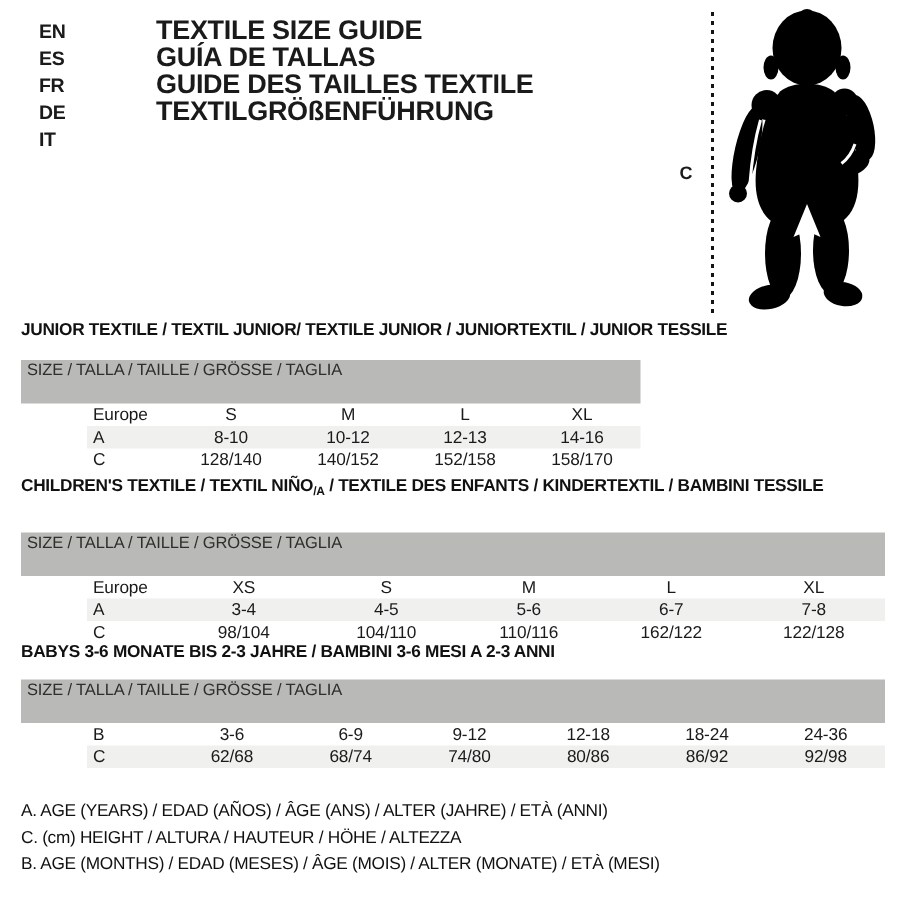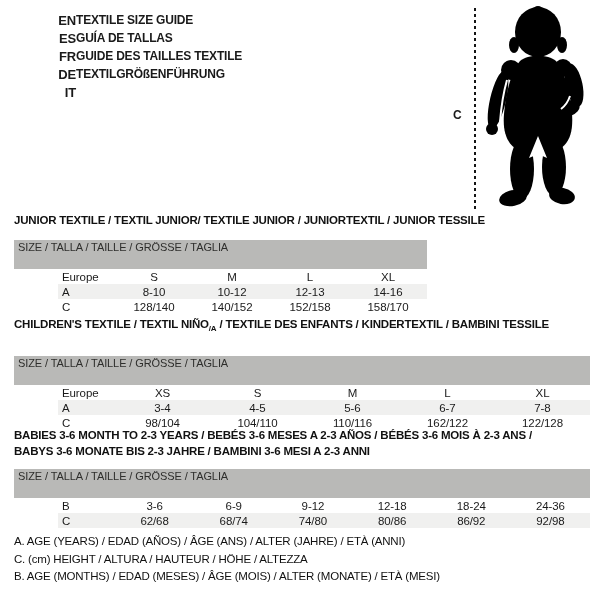--- a/index.html
+++ b/index.html
@@ -2,24 +2,24 @@
 <html><head>
 <meta charset="utf-8">
 <style>
   html,body { margin:0; padding:0; background:#fff; }
   .sheet {
     position:relative; width:600px; height:600px; background:#ffffff;
     font-family:"Liberation Sans", sans-serif; color:#1a1a1a; overflow:hidden;
   }
 
   
-  .lang-block { position:absolute; left:38px; top:11px;text-align:right; }
+  .lang-block { position:absolute; left:26px; top:11px; }
   .lang-row { display:flex; height:18px; align-items:center; }
   .lang-code { width:38px; font-weight:bold; font-size:13px; letter-spacing:-0.2px; }
-  .lang-name { font-weight:bold; font-size:12px; letter-spacing:-0.2px; white-space:nowrap; }
+  .lang-name { font-weight:bold; font-size:18px; letter-spacing:-0.2px; white-space:nowrap;margin-left:40px; }
 
   
   .dash-line {
     position:absolute; left:474px; top:8px; width:2px; height:202px;
     background:repeating-linear-gradient(to bottom, #141414 0 3px, transparent 3px 6px);
   }
   .measure-label { position:absolute; left:453px; top:108px; font-size:12px; font-weight:bold; }
   .baby-svg { position:absolute; left:482px; top:4px; width:112px; height:204px; }
 
   
@@ -154,21 +154,20 @@
           <span class="val">104/110</span>
           <span class="val">110/116</span>
           <span class="val">162/122</span>
           <span class="val">122/128</span>
         </div>
       </div>
   </section>
 
   <section class="size-table" id="t3">
     <div class="table-title">
-      <div>BABIES 3-6 MONTH TO 2-3 YEARS / BEBÉS 3-6 MESES A 2-3 AÑOS / BÉBÉS 3-6 MOIS À 2-3 ANS /</div>
       <div>BABYS 3-6 MONATE BIS 2-3 JAHRE / BAMBINI 3-6 MESI A 2-3 ANNI</div>
     </div>
     <div class="band">SIZE / TALLA / TAILLE / GRÖSSE / TAGLIA</div>
     <div class="rows">
         <div class="trow">
           <span class="lbl">B</span>
           <span class="val">3-6</span>
           <span class="val">6-9</span>
           <span class="val">9-12</span>
           <span class="val">12-18</span>

